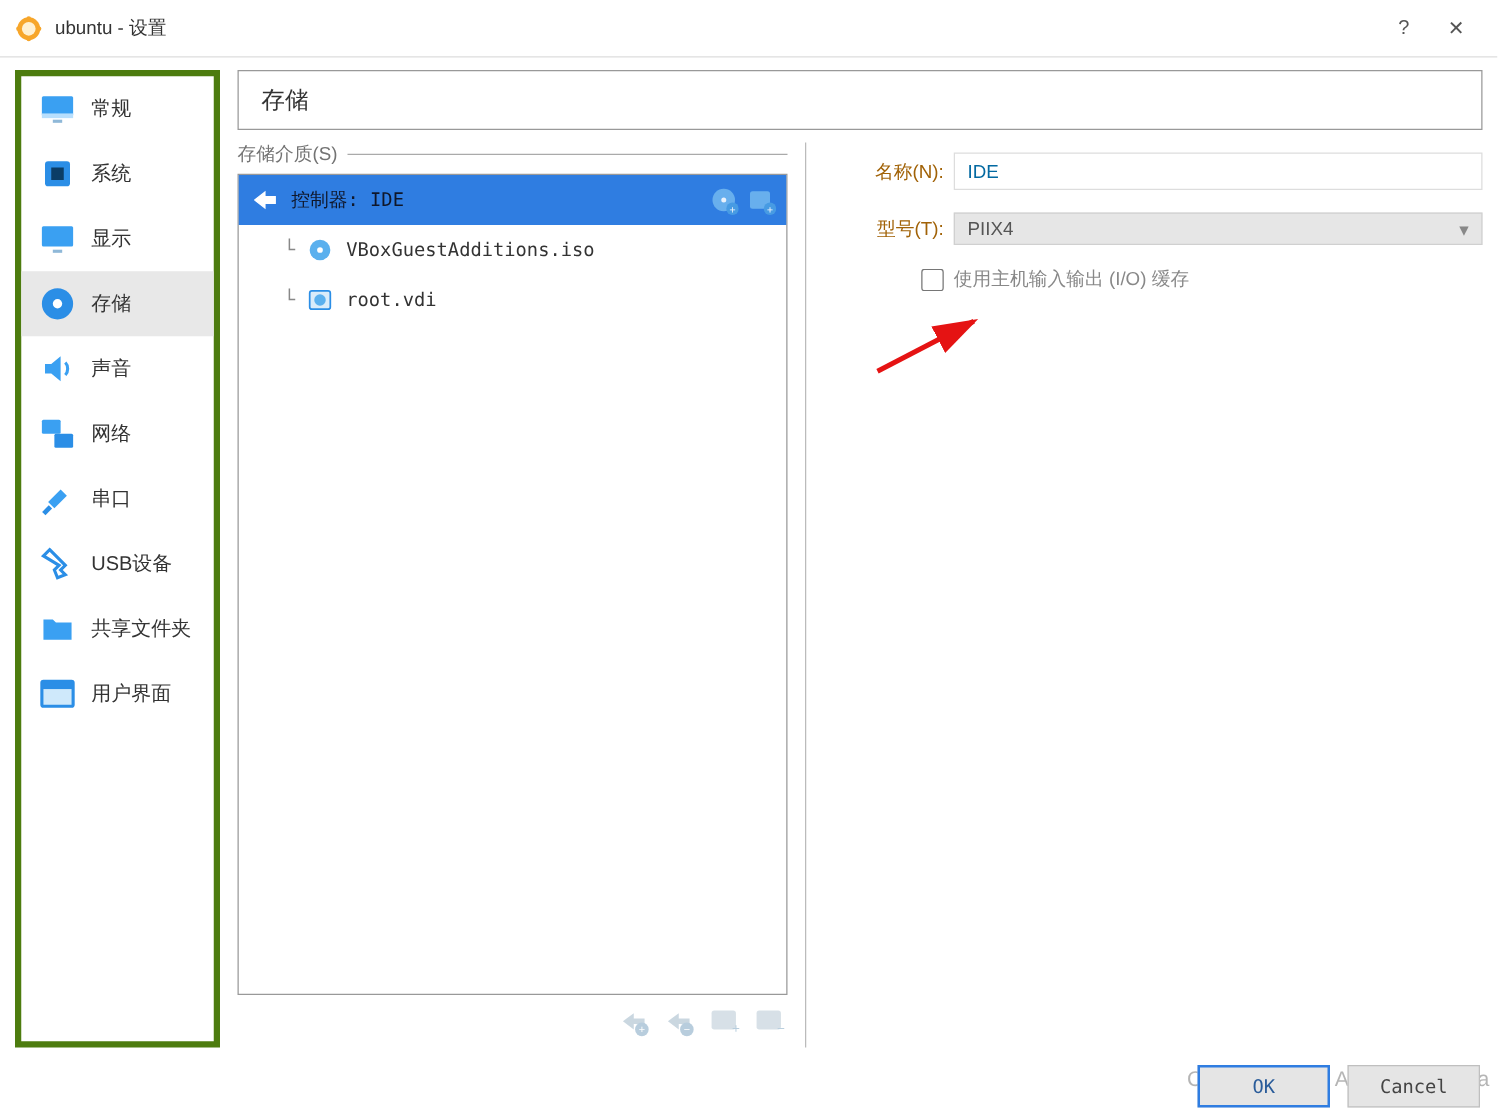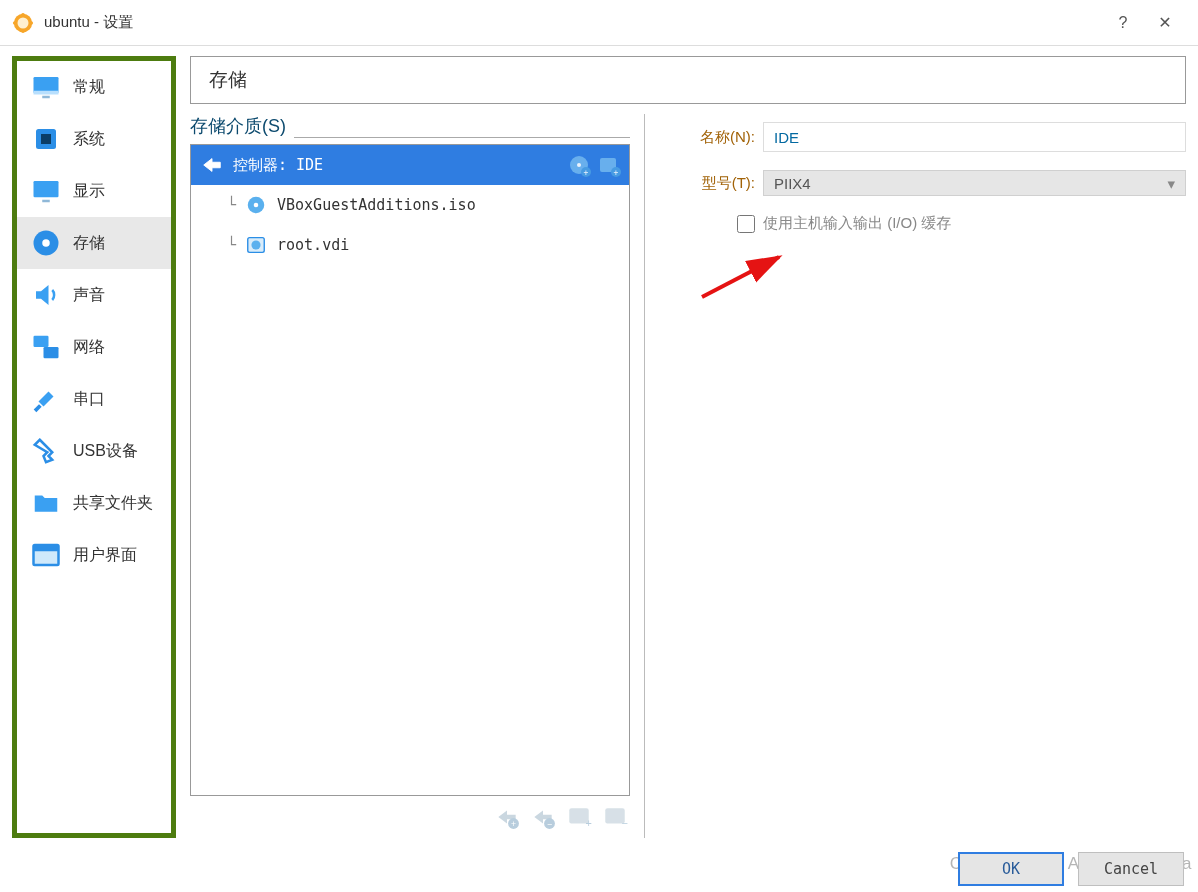--- a/index.html
+++ b/index.html
@@ -68,23 +68,23 @@
   display: flex;
   margin-top: 10px;
 }
 .storage-col {
   width: 440px;
   display: flex;
   flex-direction: column;
 }
 .field-legend {
   display: flex;
-  align-items: flex-end;
-  font-size: 18px;
-  color: #0c4a6e;
+  align-items: center;
+  font-size: 15px;
+  color: #737373;
   margin-bottom: 6px;
 }
 .field-legend .line { flex:1; border-top:1px solid #aaa; margin-left:8px; }
 
 .tree {
   border: 1px solid #999;
   flex: 1;
   background: #fff;
   position: relative;
   font-family: "NSimSun", "SimSun", monospace;
@@ -101,21 +101,21 @@
 .tree-row.controller { }
 .tree-row.child { padding-left: 36px; }
 .tree-row .connector {
   width: 18px;
   color: #888;
   font-family: monospace;
 }
 .tree-row .ticon { width:22px; height:22px; margin-right:10px; }
 .tree-row.selected {
   background: #2f7de1;
-  color: #ffffff;
+  color: #0f172a;
 }
 .tree-row.selected .ticon svg * { fill:#fff; stroke:#fff; }
 .tree-row .endbtns {
   position: absolute;
   right: 8px;
   display: flex;
   gap: 6px;
 }
 .tree-row .endbtns .smbtn { width:24px; height:24px; opacity:0.9; }
 

